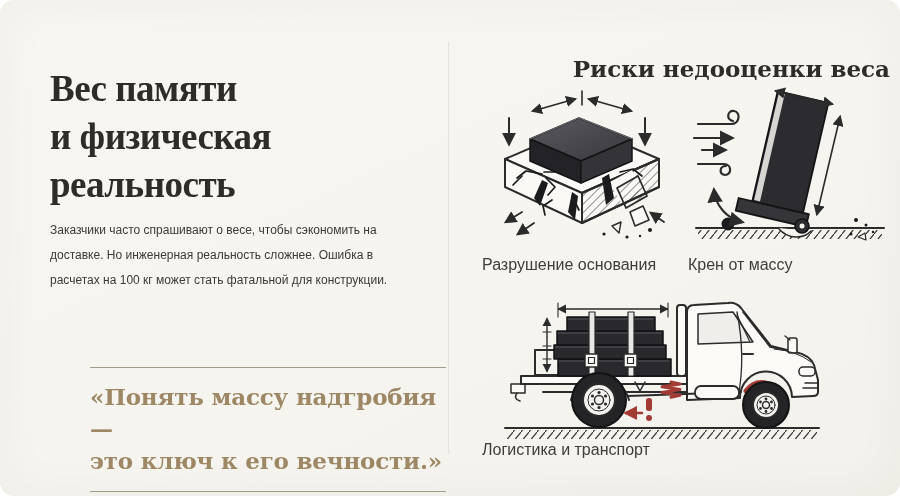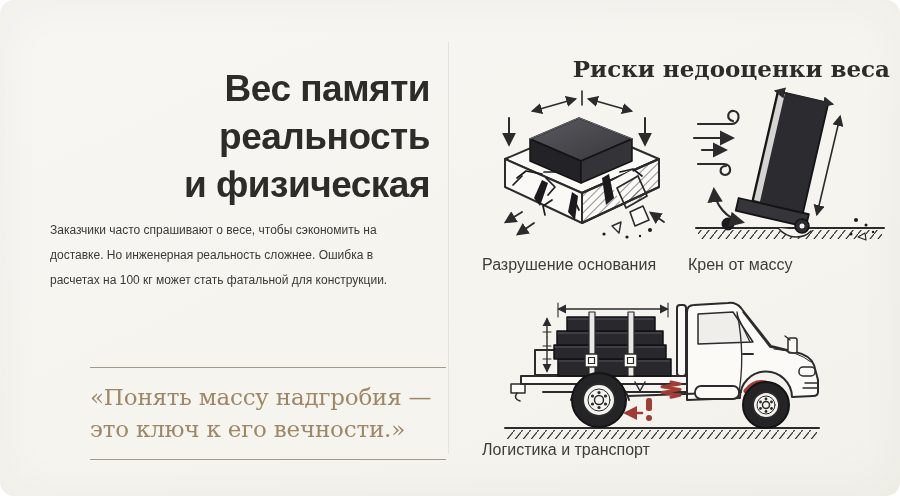--- a/index.html
+++ b/index.html
@@ -1,49 +1,49 @@
 <!DOCTYPE html>
 <html><head>
 <meta charset="utf-8">
 <style>
   html,body{margin:0;padding:0;background:#ffffff;}
   body{width:900px;height:496px;position:relative;font-family:"Liberation Sans",sans-serif;}
   .card{position:absolute;inset:0;background:linear-gradient(155deg,#f7f6f2 0%,#f5f4ef 60%,#f2f1eb 100%);
         border-radius:14px;overflow:hidden;box-shadow:inset 0 0 50px rgba(60,50,30,.04);}
   
   .title{position:absolute;left:50px;top:40px;width:380px;
-         font-family:Liberation Sans, sans-serif;font-weight:700;font-size:37px;line-height:48px;
-         color:#2e2c29;letter-spacing:-0.5px;text-align:right;}
+         font-family:Liberation Serif, serif;font-weight:700;font-size:37px;line-height:48px;
+         color:#2e2c29;letter-spacing:-0.5px;}
   .lead{position:absolute;left:50px;top:206px;width:362px;
         font-size:12px;line-height:25px;color:#3b3a37;}
   .quote{position:absolute;left:50px;top:344px;width:356px;
          border-top:1px solid #a29a8b;border-bottom:1px solid #a29a8b;
          padding:13px 0 14px 0;
-         font-family:"DejaVu Serif",serif;font-weight:400;font-size:23px;line-height:32px;
+         font-family:"DejaVu Serif",serif;font-weight:700;font-size:23px;line-height:32px;
          color:#9d8764;letter-spacing:-0.2px;}
   .divider{position:absolute;left:448px;top:42px;width:1px;height:412px;background:#e4e2dd;}
   
   .r-heading{position:absolute;left:460px;top:36px;width:430px;text-align:right;
              font-family:"DejaVu Serif",serif;font-weight:700;font-size:23px;color:#2e2c29;}
   .fig{position:absolute;}
   .fig svg{display:block;}
   .caption{position:absolute;font-size:16px;color:#3e3d3a;}
   .cap1{left:482px;top:256px;width:210px;}
   .cap2{left:688px;top:256px;width:204px;}
   .cap3{left:482px;top:441px;width:400px;}
 </style>
 </head>
 <body>
 
 <div class="card">
 
   <h1 class="title">
     <span style="display:block">Вес памяти</span>
+    <span style="display:block">и физическая</span>
     <span style="display:block">реальность</span>
-    <span style="display:block">и физическая</span>
   </h1>
 
   <p class="lead">Заказчики часто спрашивают о весе, чтобы сэкономить на доставке. Но инженерная реальность сложнее. Ошибка в расчетах на 100 кг может стать фатальной для конструкции.</p>
 
   <blockquote class="quote">
     <span style="display:block">«Понять массу надгробия —</span>
     <span style="display:block">это ключ к его вечности.»</span>
   </blockquote>
 
   <div class="divider"></div>

